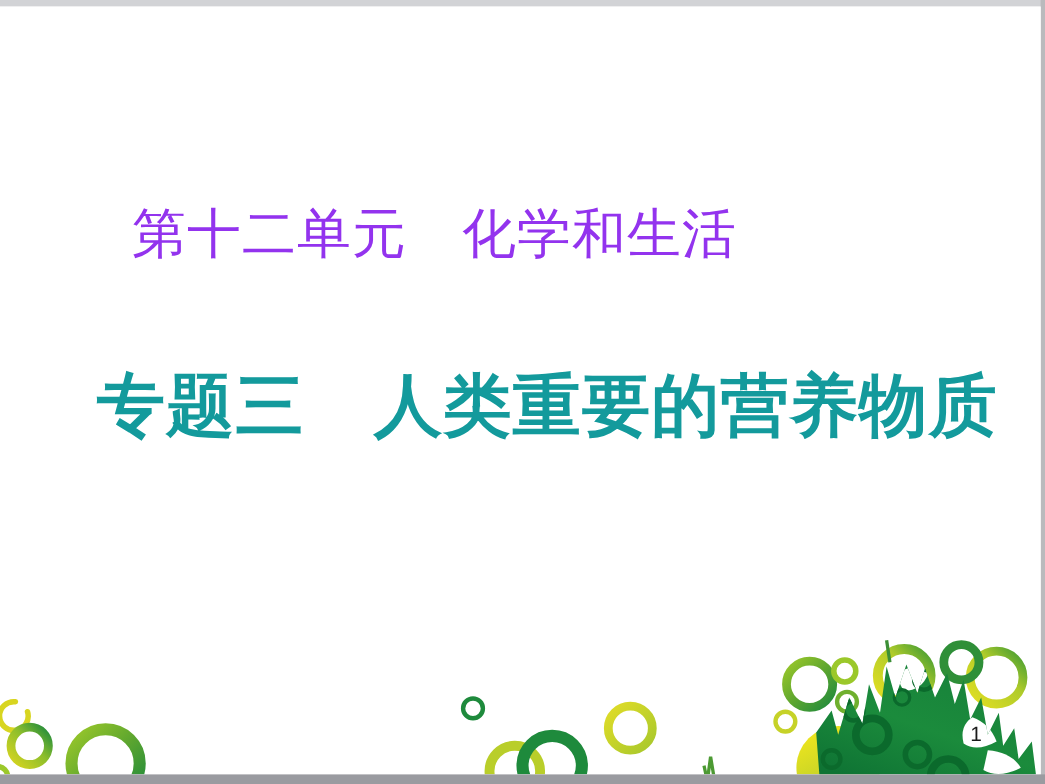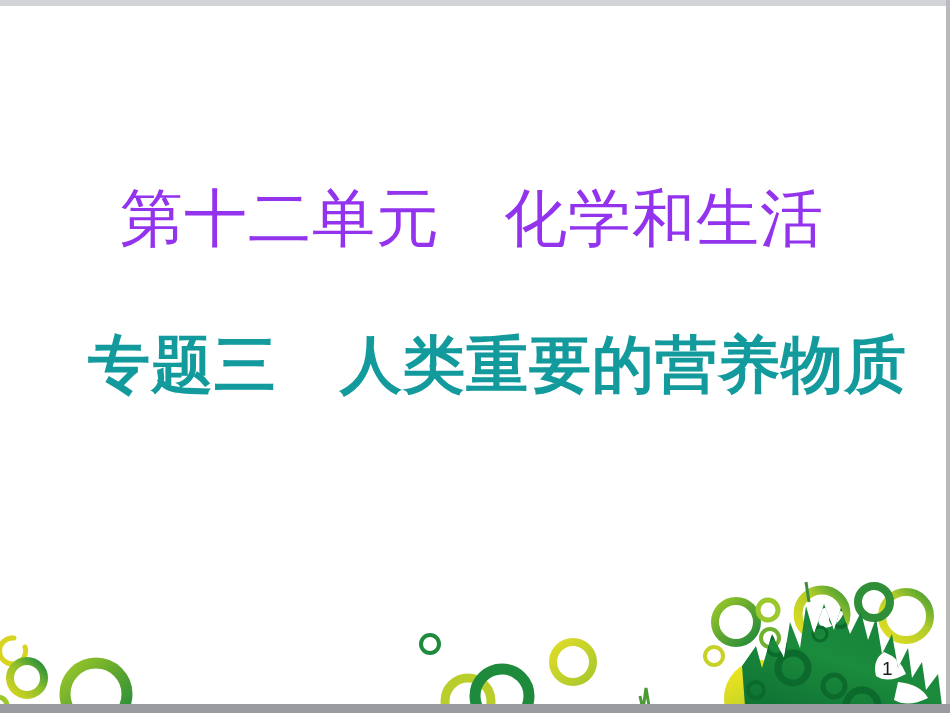--- a/index.html
+++ b/index.html
@@ -61,33 +61,33 @@
     left: 0;
     top: 0;
     width: 946px;
   }
 
   .title-line-1 {
     position: absolute;
     left: 120px;
     top: 182px;
     font-family: "Liberation Serif", "DejaVu Serif", serif;
-    font-size: 63px;
+    font-size: 49px;
     line-height: 1;
     letter-spacing: 1px;
     color: #9333ee;
     white-space: pre;
     font-weight: 400;
   }
 
   .title-line-2 {
     position: absolute;
     left: 88px;
     top: 333px;
-    font-family: Liberation Mono, monospace;
+    font-family: Liberation Sans, sans-serif;
     font-size: 62px;
     line-height: 1;
     letter-spacing: 1px;
     color: #139a9c;
     white-space: pre;
     font-weight: 700;
   }
 
   
   .deco-layer {

